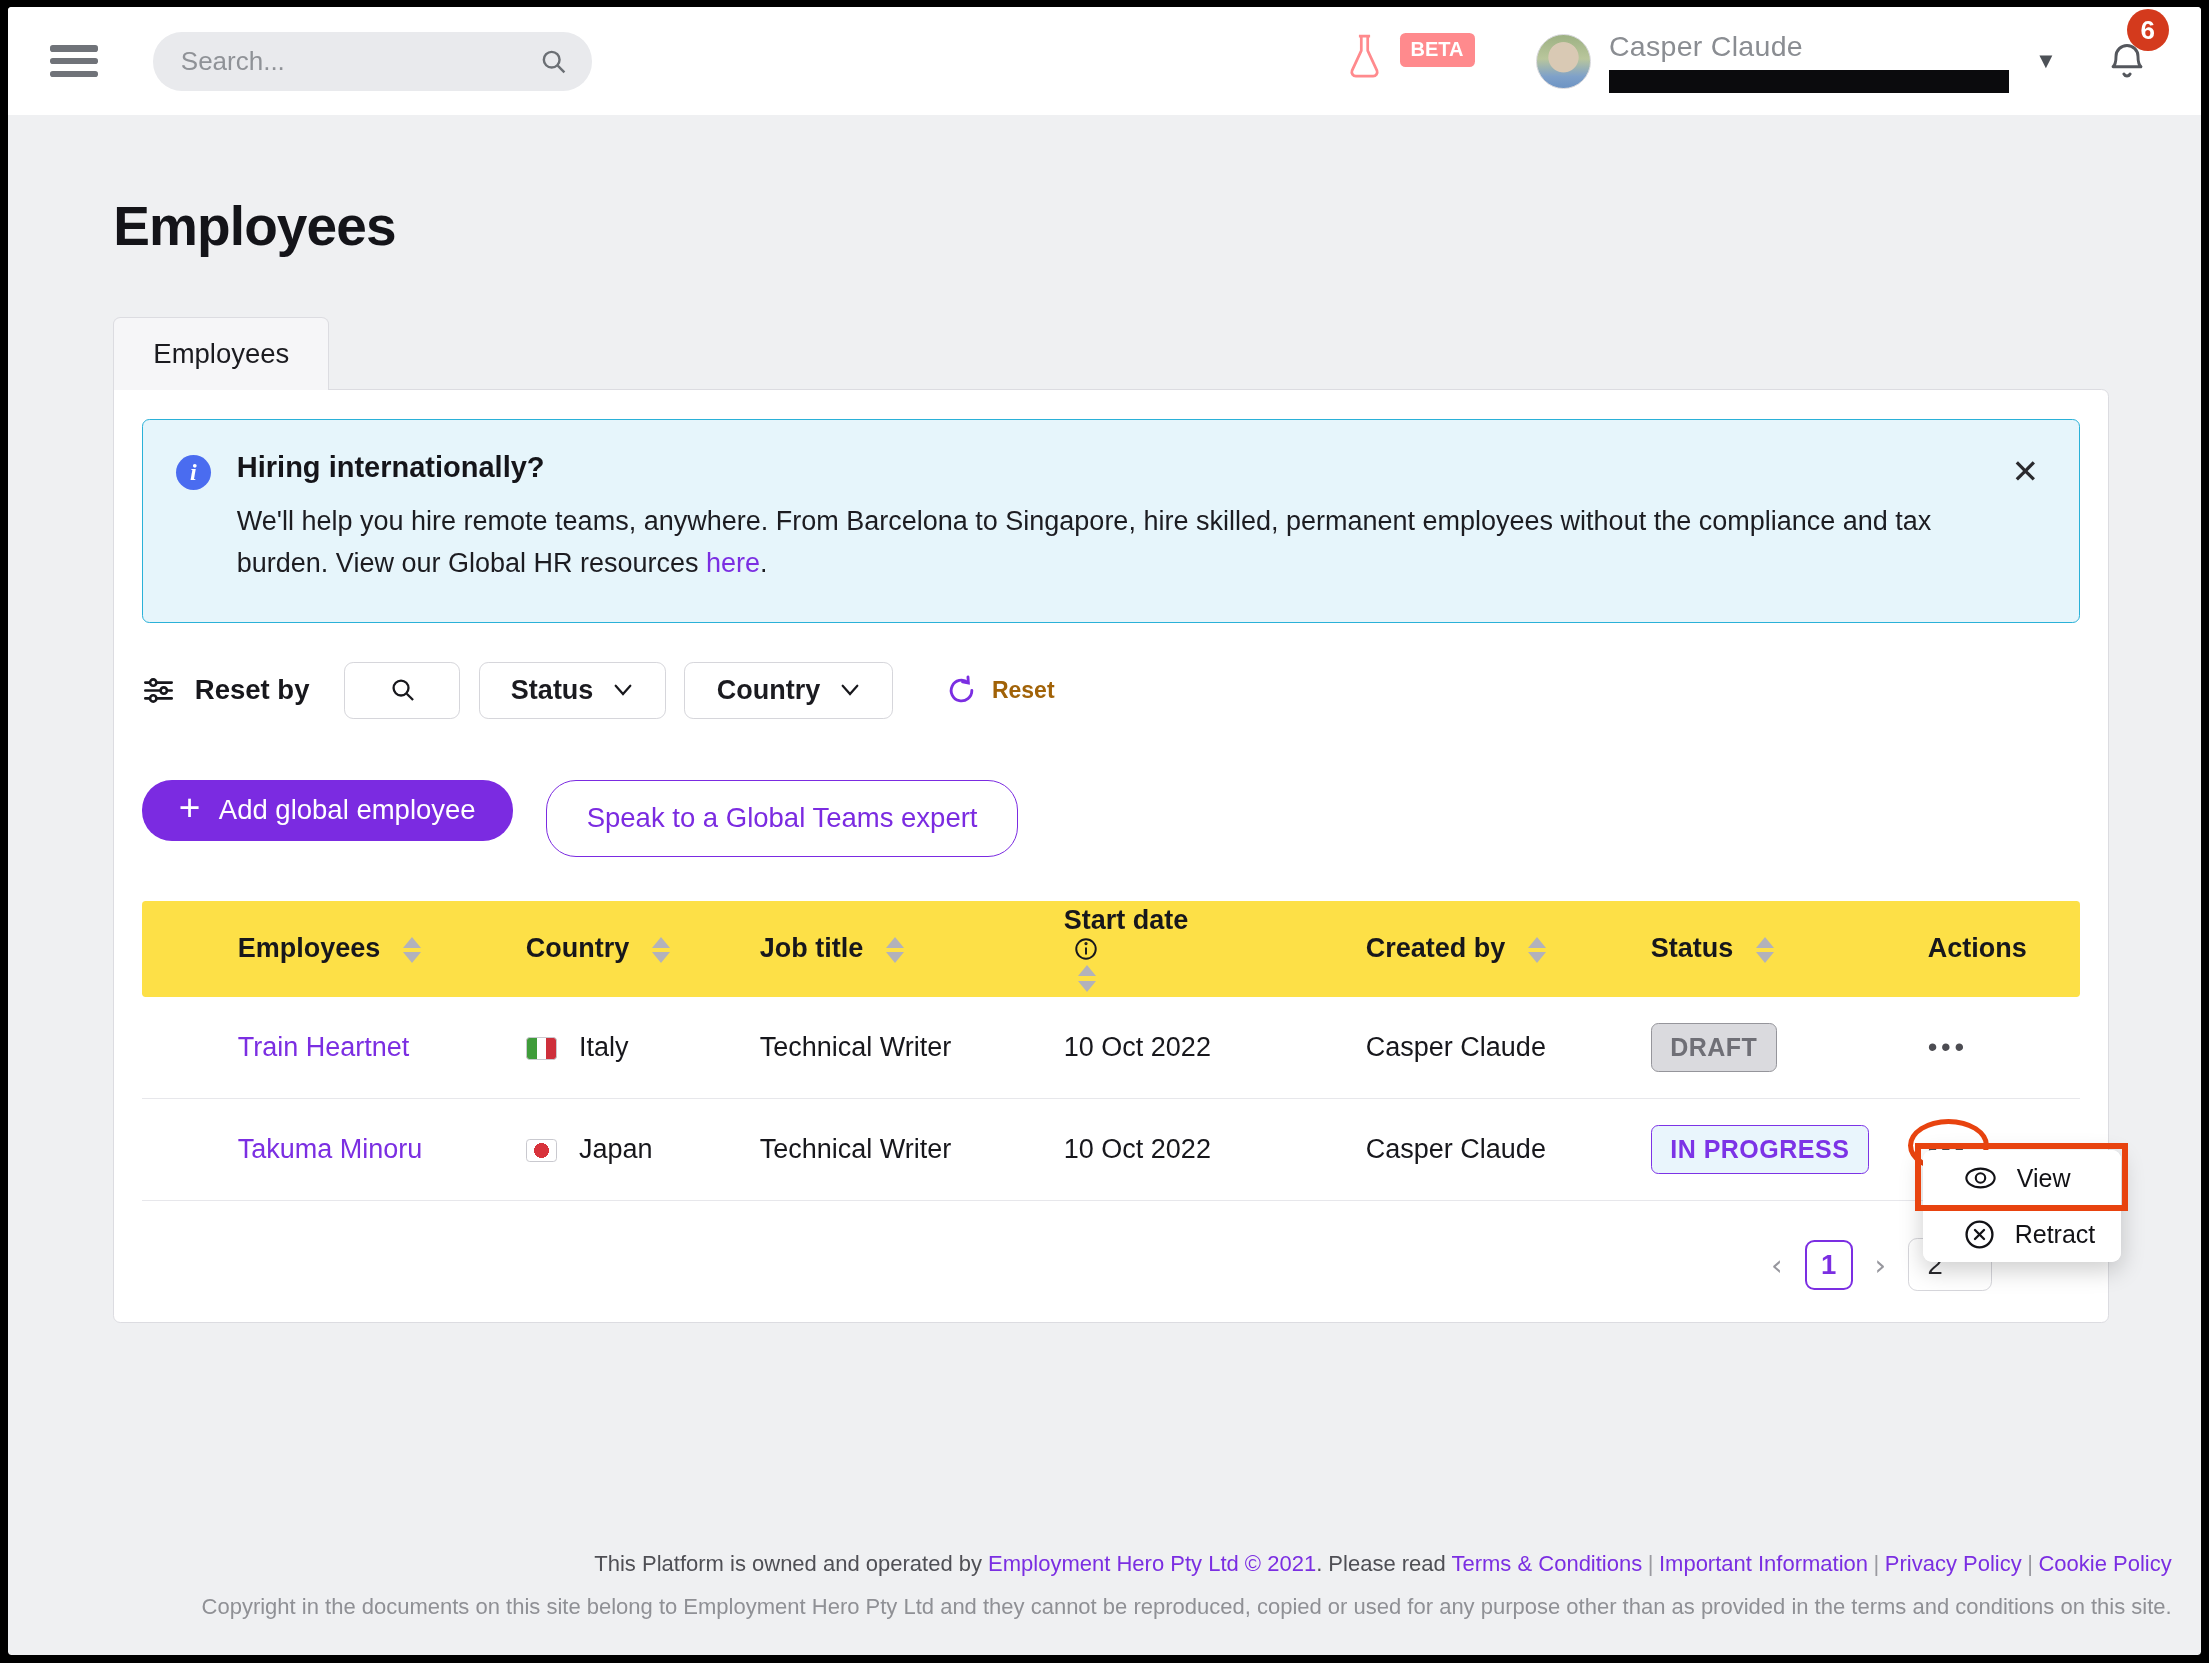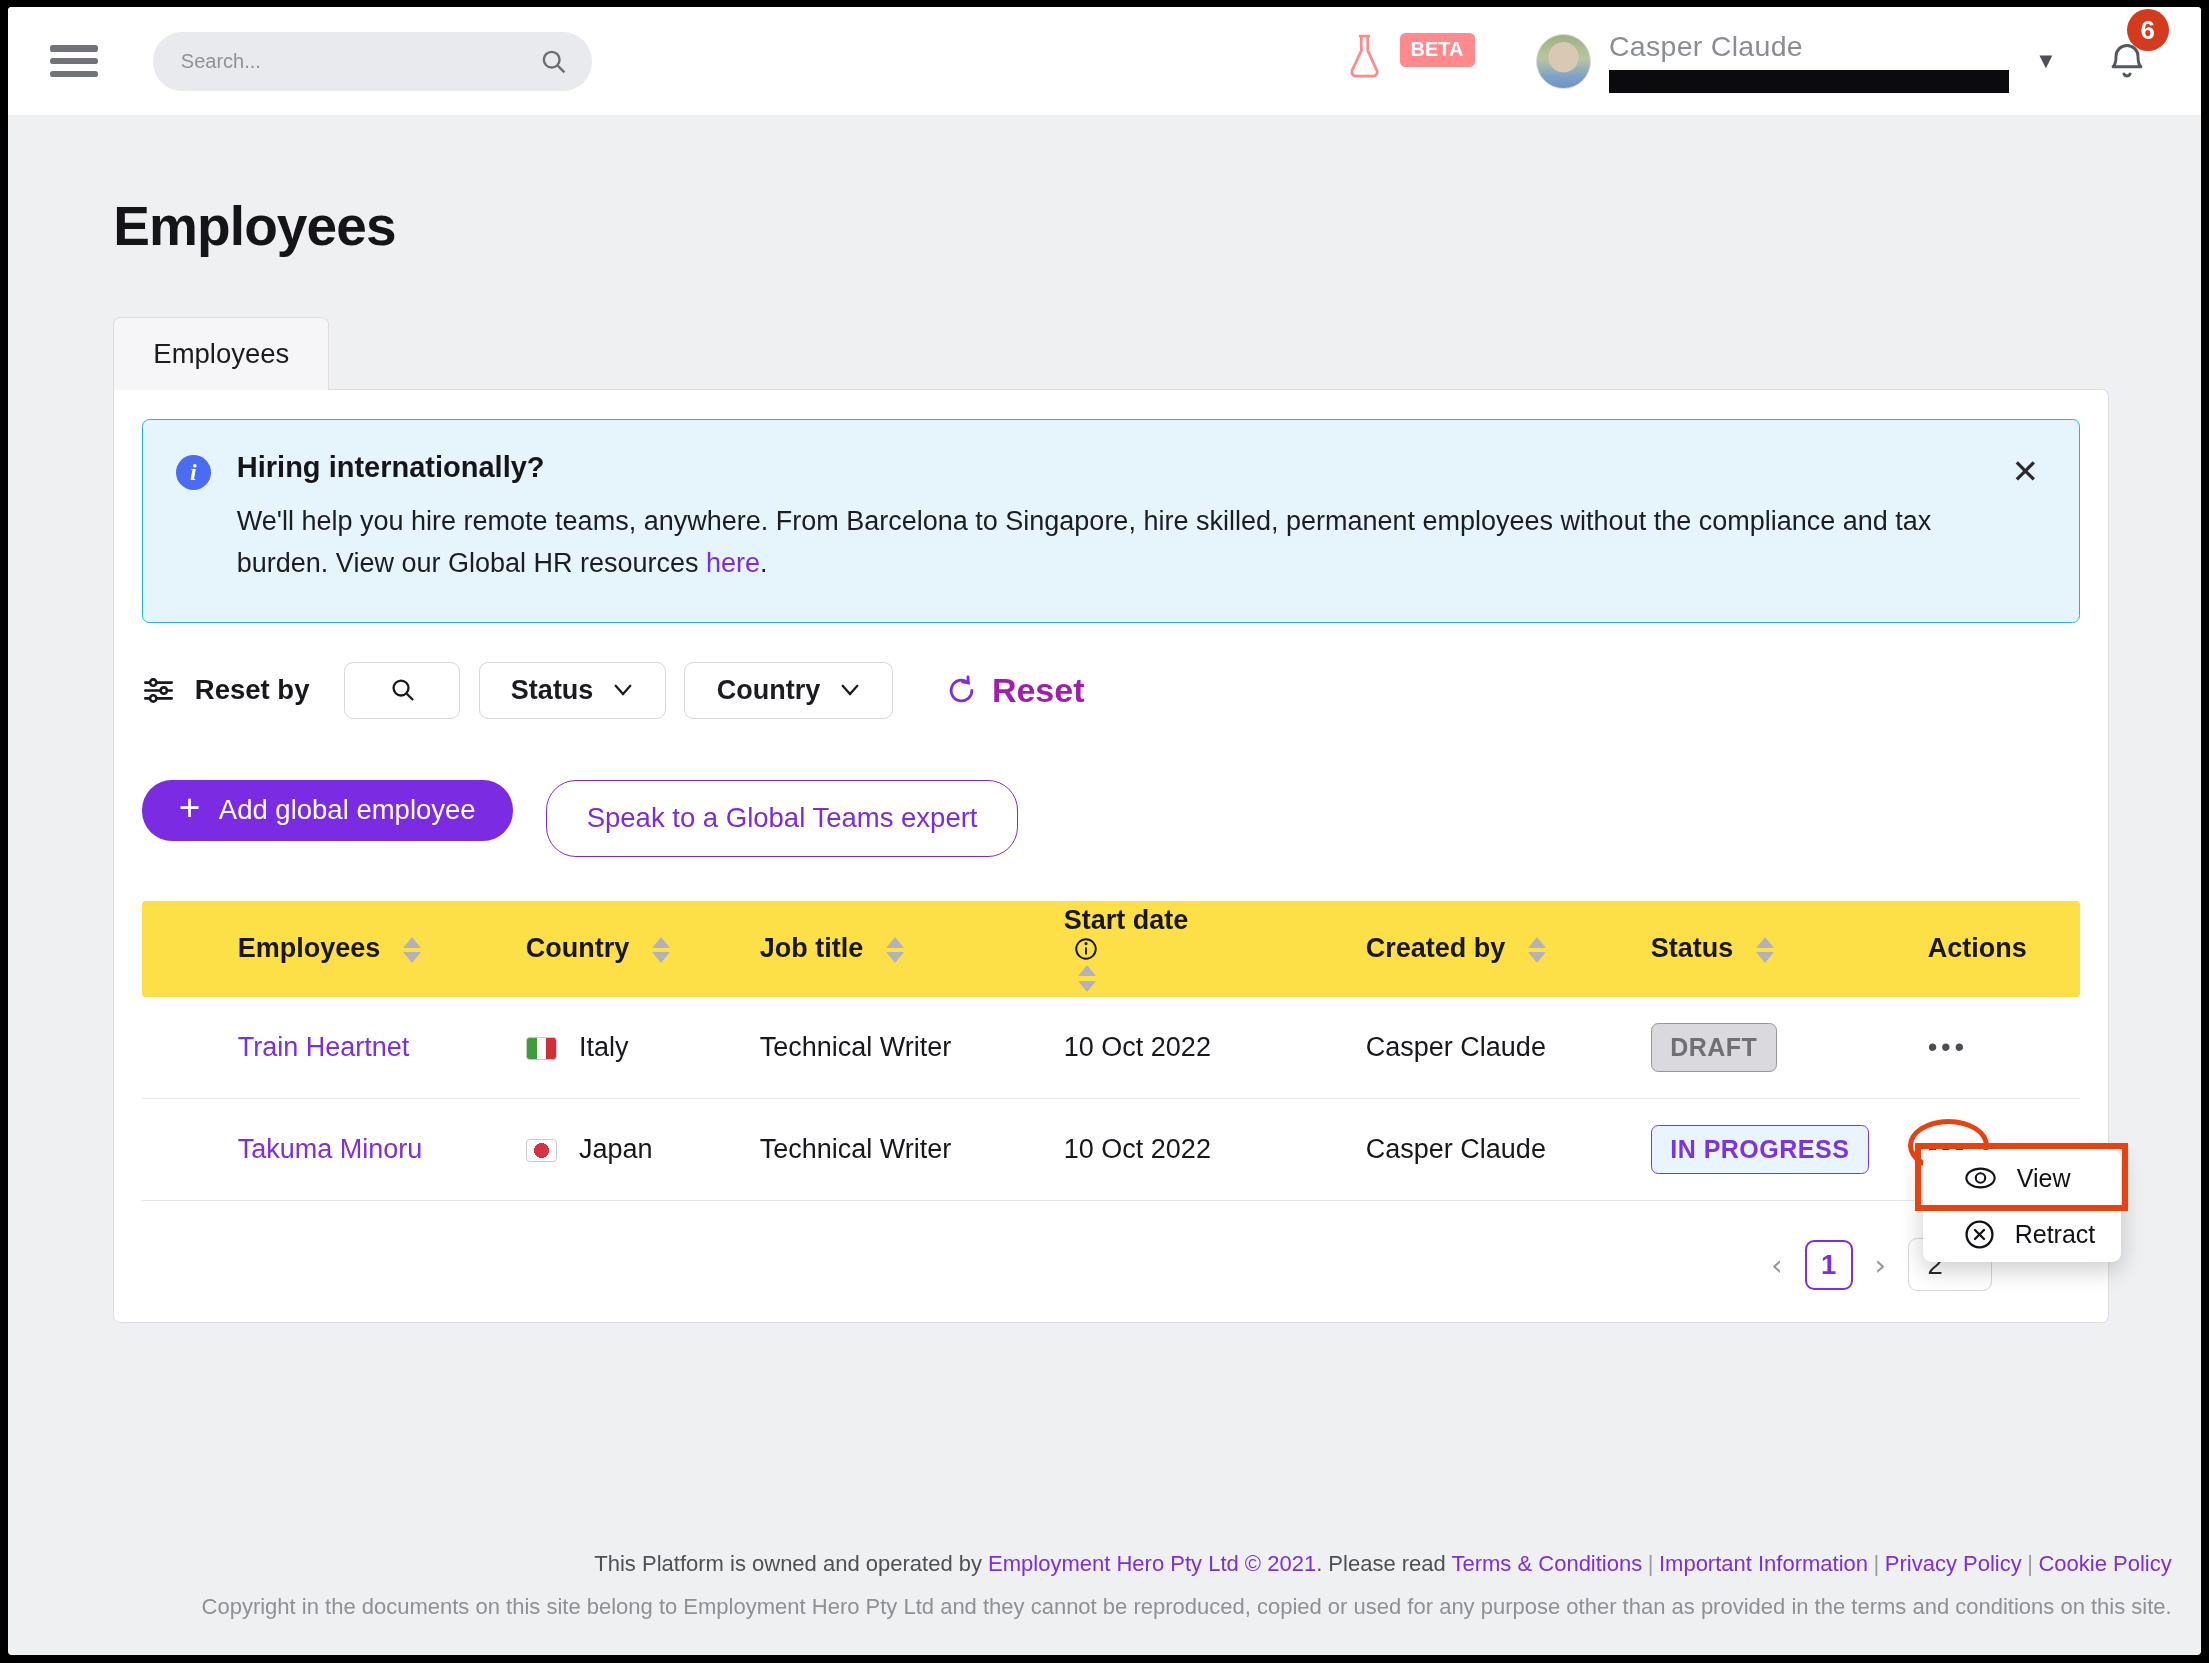--- a/index.html
+++ b/index.html
@@ -34,21 +34,21 @@
     margin-left: 55px;
     width: 439px; height: 59px;
     background: #e9eaed;
     border-radius: 29px;
     display: flex; align-items: center;
     padding: 0 24px 0 27.5px;
   }
   .search-pill input {
     border: none; background: transparent; outline: none;
     font-family: "Liberation Sans", sans-serif;
-    font-size: 20px; color: #8b5cf6; flex: 1;
+    font-size: 26px; color: #8b5cf6; flex: 1;
   }
   .search-pill input::placeholder { color: #8f9297; }
   .top-right { margin-left: auto; display: flex; align-items: center; }
   .beta-wrap { display: flex; align-items: flex-start; margin-bottom: 9.2px; }
   .beta-badge {
     background: #ff8a8d; color: #fff;
     font-size: 20px; font-weight: 700;
     padding: 5.5px 11px; border-radius: 5.5px;
     margin-left: 16px;
   }
@@ -140,21 +140,21 @@
     border: 1.8px solid #d6d6db; border-radius: 9.2px;
     display: flex; align-items: center; justify-content: center; gap: 18.4px;
     font-size: 27px; font-weight: 700; color: #1b1b20;
     cursor: pointer;
   }
   .btn-search-filter { width: 116px; margin-left: 35px; }
   .btn-status { width: 187px; margin-left: 18.4px; }
   .btn-country { width: 209px; margin-left: 18.4px; }
   .reset-btn {
     margin-left: 53px; display: flex; align-items: center; gap: 14.7px;
-    color: #a21caf; font-weight: 700; font-size: 34px; cursor: pointer;
+    color: #a16207; font-weight: 700; font-size: 23px; cursor: pointer;
   }
 
   
   .cta-row { margin-top: 61px; display: flex; gap: 33px; }
   .btn-primary {
     background: #7b2be1; color: #fff; border: none;
     border-radius: 30px; height: 61px; padding: 0 37px;
     font-size: 27.5px; font-family: "Liberation Sans", sans-serif;
     display: flex; align-items: center; gap: 18.4px; cursor: pointer;
   }

